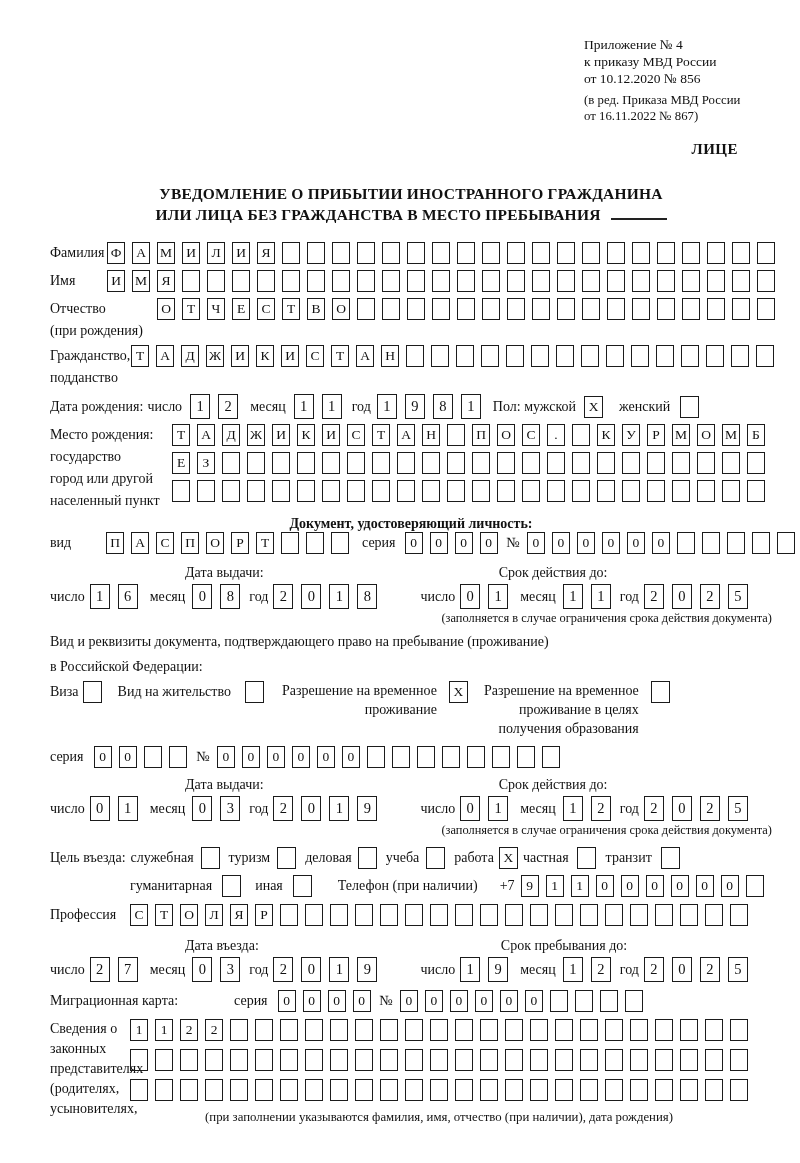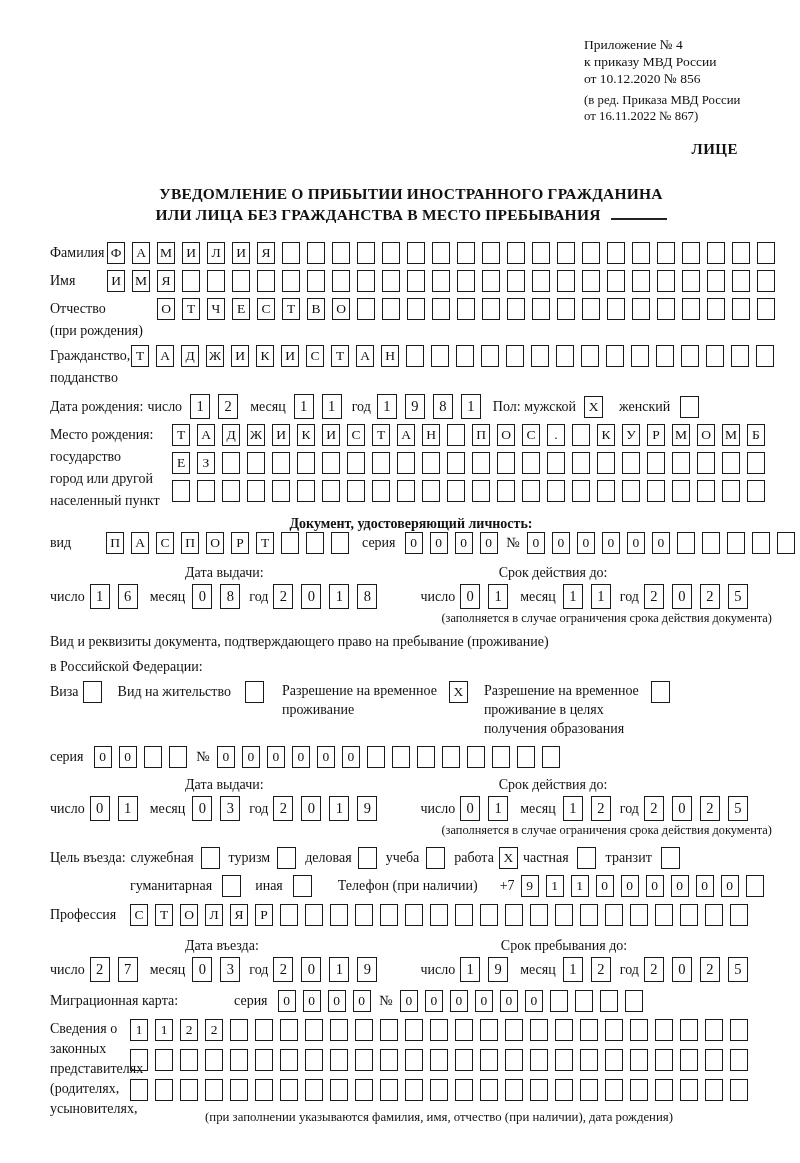--- a/index.html
+++ b/index.html
@@ -21,21 +21,21 @@
   .cell{
     box-sizing:border-box;display:inline-block;width:18px;height:22px;flex-shrink:0;
     border:1.6px solid #1b1b1b;text-align:center;font-size:13.5px;line-height:19px;
   }
   .cells.lg{gap:8px;}
   .cells.lg .cell{width:20px;height:25px;line-height:22px;font-size:14.5px;}
   .checkbox{
     box-sizing:border-box;display:inline-block;width:19px;height:22px;flex-shrink:0;
     border:1.6px solid #1b1b1b;text-align:center;font-size:13.5px;line-height:19px;
   }
-  .cap{text-align:left;font-size:14px;line-height:19px;}
+  .cap{text-align:right;font-size:14px;line-height:19px;}
   .doc-heading{text-align:center;font-weight:bold;font-size:14px;margin-top:4px;}
   .note{width:100%;text-align:right;font-size:12.4px;line-height:15px;padding-right:2px;}
   .dategroup{display:flex;align-items:center;}
   .dategroup .lbl{line-height:25px;}
   .footnote{text-align:center;font-size:12.8px;margin-top:9px;}
 </style>
 </head>
 <body>
 
 <div class="page">

